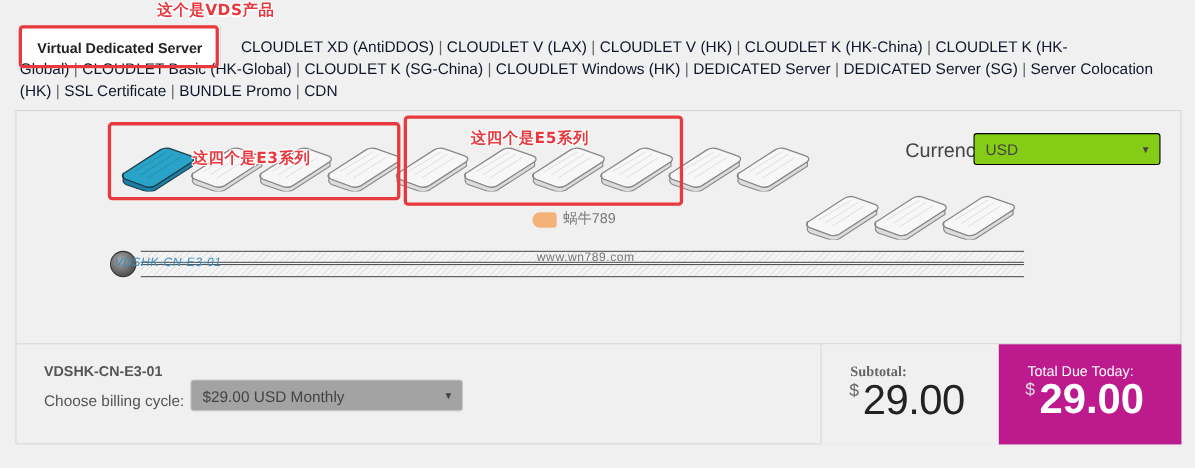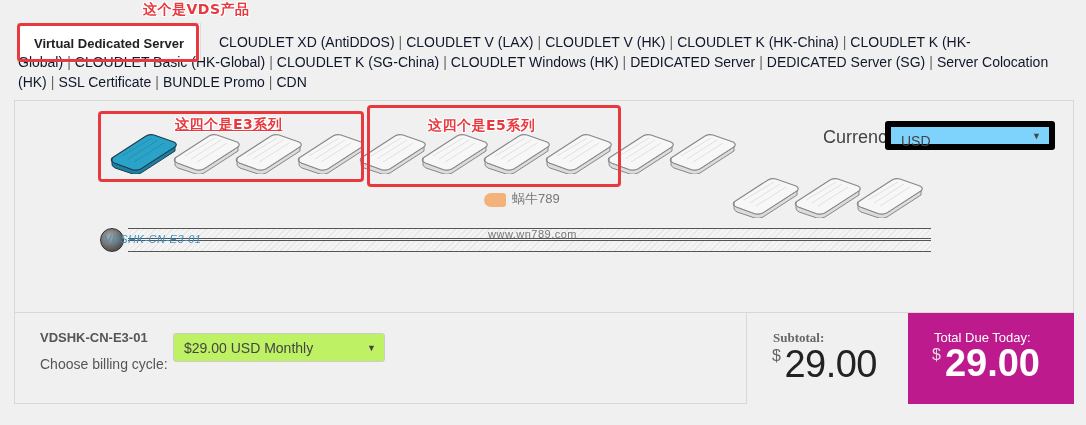--- a/index.html
+++ b/index.html
@@ -71,22 +71,22 @@
     .currency-label {
       position: absolute;
       left: 823px; top: 127px;
       font-size: 18px;
       color: #444;
     }
     .currency-select {
       position: absolute;
       left: 885px; top: 121px;
       width: 170px; height: 29px;
-      background: #7dd3fc;
-      border: 6px solid #000000;
+      background: #84cc16;
+      border: 1px solid #000000;
       border-radius: 3px;
       font-size: 14px;
       color: #444;
       padding: 6px 10px;
     }
     .caret {
       position: absolute;
       right: 8px; top: 50%;
       transform: translateY(-50%);
       font-size: 9px;
@@ -167,23 +167,23 @@
       color: #555;
     }
     .billing-label {
       position: absolute;
       left: 40px; top: 356px;
       font-size: 14px;
       color: #555;
     }
     .billing-select {
       position: absolute;
-      left: 173px; top: 333px;
-      width: 212px; height: 29px;
-      background: #bef264;
+      left: 173px; top: 345px;
+      width: 248px; height: 29px;
+      background: #a3a3a3;
       border: 1px solid #ccc;
       border-radius: 3px;
       font-size: 14px;
       color: #444;
       padding: 6px 10px;
     }
     .subtotal-box {
       position: absolute;
       left: 746px; top: 313px;
       width: 162px; height: 91px;
@@ -350,16 +350,16 @@
 <div class="total-box"></div>
 <div class="total-label">Total Due Today:</div>
 <div class="total-amt">
   <span class="cur-sym">$</span><span>29.00</span>
 </div>
 
 <div class="annot-text" style="left:143px; top:1px;">这个是VDS产品</div>
 <div class="annot-box" style="left:17px; top:23px; width:182px; height:39px;"></div>
 
 <div class="annot-box" style="left:98px; top:111px; width:266px; height:71px;"></div>
-<div class="annot-text" style="left:175px; top:116px;text-decoration:underline;">这四个是E3系列</div>
+<div class="annot-text" style="left:175px; top:135px;">这四个是E3系列</div>
 
 <div class="annot-box" style="left:367px; top:105px; width:254px; height:82px;"></div>
 <div class="annot-text" style="left:428px; top:117px;">这四个是E5系列</div>
 
 </body></html>

